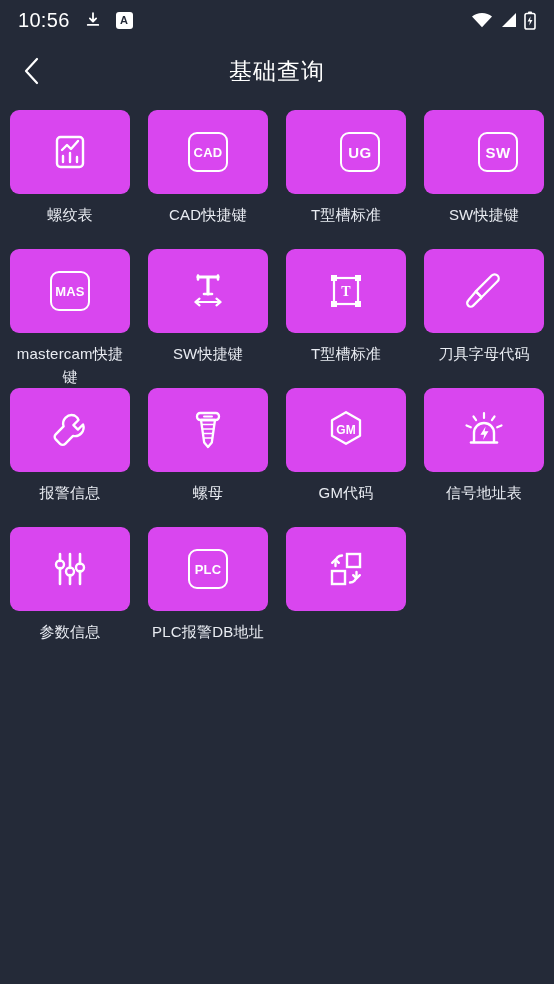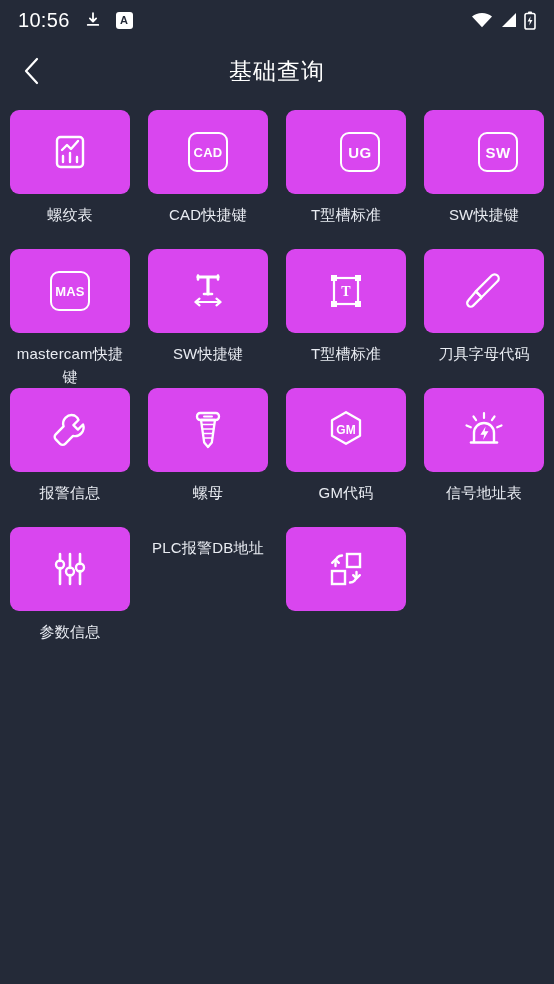--- a/index.html
+++ b/index.html
@@ -275,20 +275,23 @@
             <circle cx="13" cy="18.5" r="4" fill="none" stroke="#fff" stroke-width="2.4"></circle>
             <circle cx="23" cy="25.5" r="4" fill="none" stroke="#fff" stroke-width="2.4"></circle>
             <circle cx="33" cy="21.5" r="4" fill="none" stroke="#fff" stroke-width="2.4"></circle>
           </svg>
         </span>
       </div>
       <div class="cap">参数信息</div>
     </div>
 
     <div class="cell r4">
+      <div class="tile">
+        <span class="badge-sq s3">PLC</span>
+      </div>
       <div class="cap">PLC报警DB地址</div>
     </div>
 
     <div class="cell r4">
       <div class="tile">
         <span>
           <svg width="46" height="46" viewBox="0 0 46 46">
             <rect x="24" y="8" width="13" height="13" fill="none" stroke="#fff" stroke-width="2.4"></rect>
             <rect x="9" y="25" width="13" height="13" fill="none" stroke="#fff" stroke-width="2.4"></rect>
             <path d="M19 9.5a6.5 6.5 0 0 0-6.5 6.5v4" fill="none" stroke="#fff" stroke-width="2.4" stroke-linecap="round"></path>

